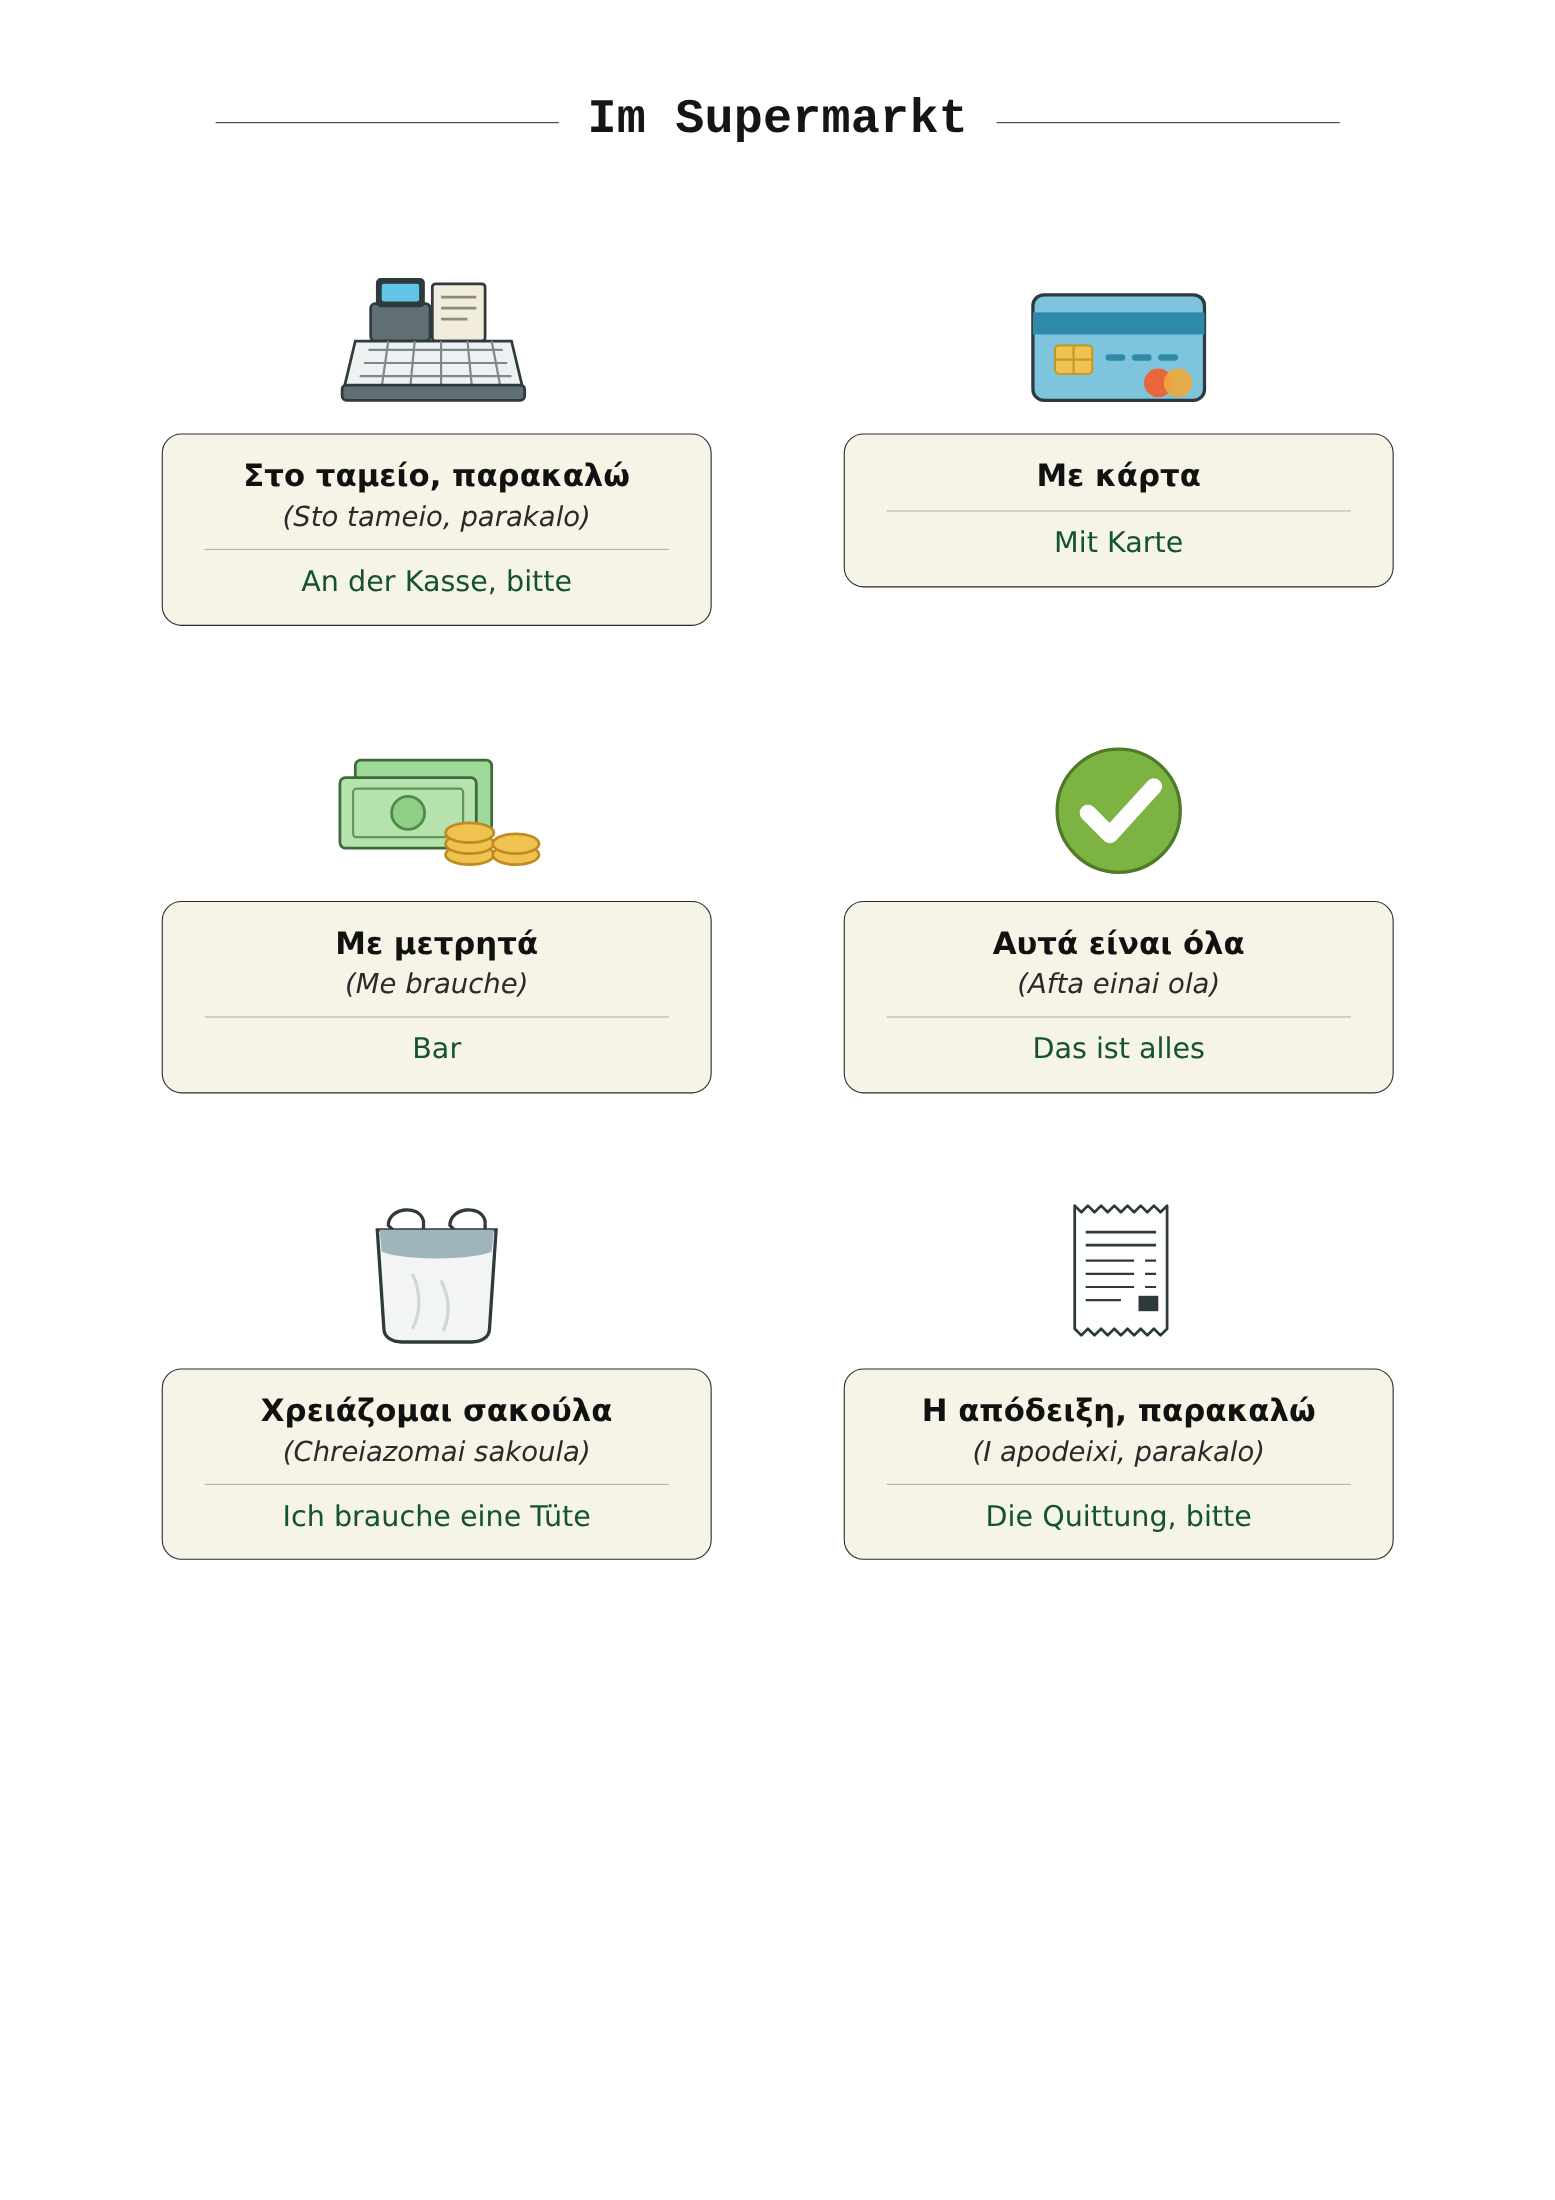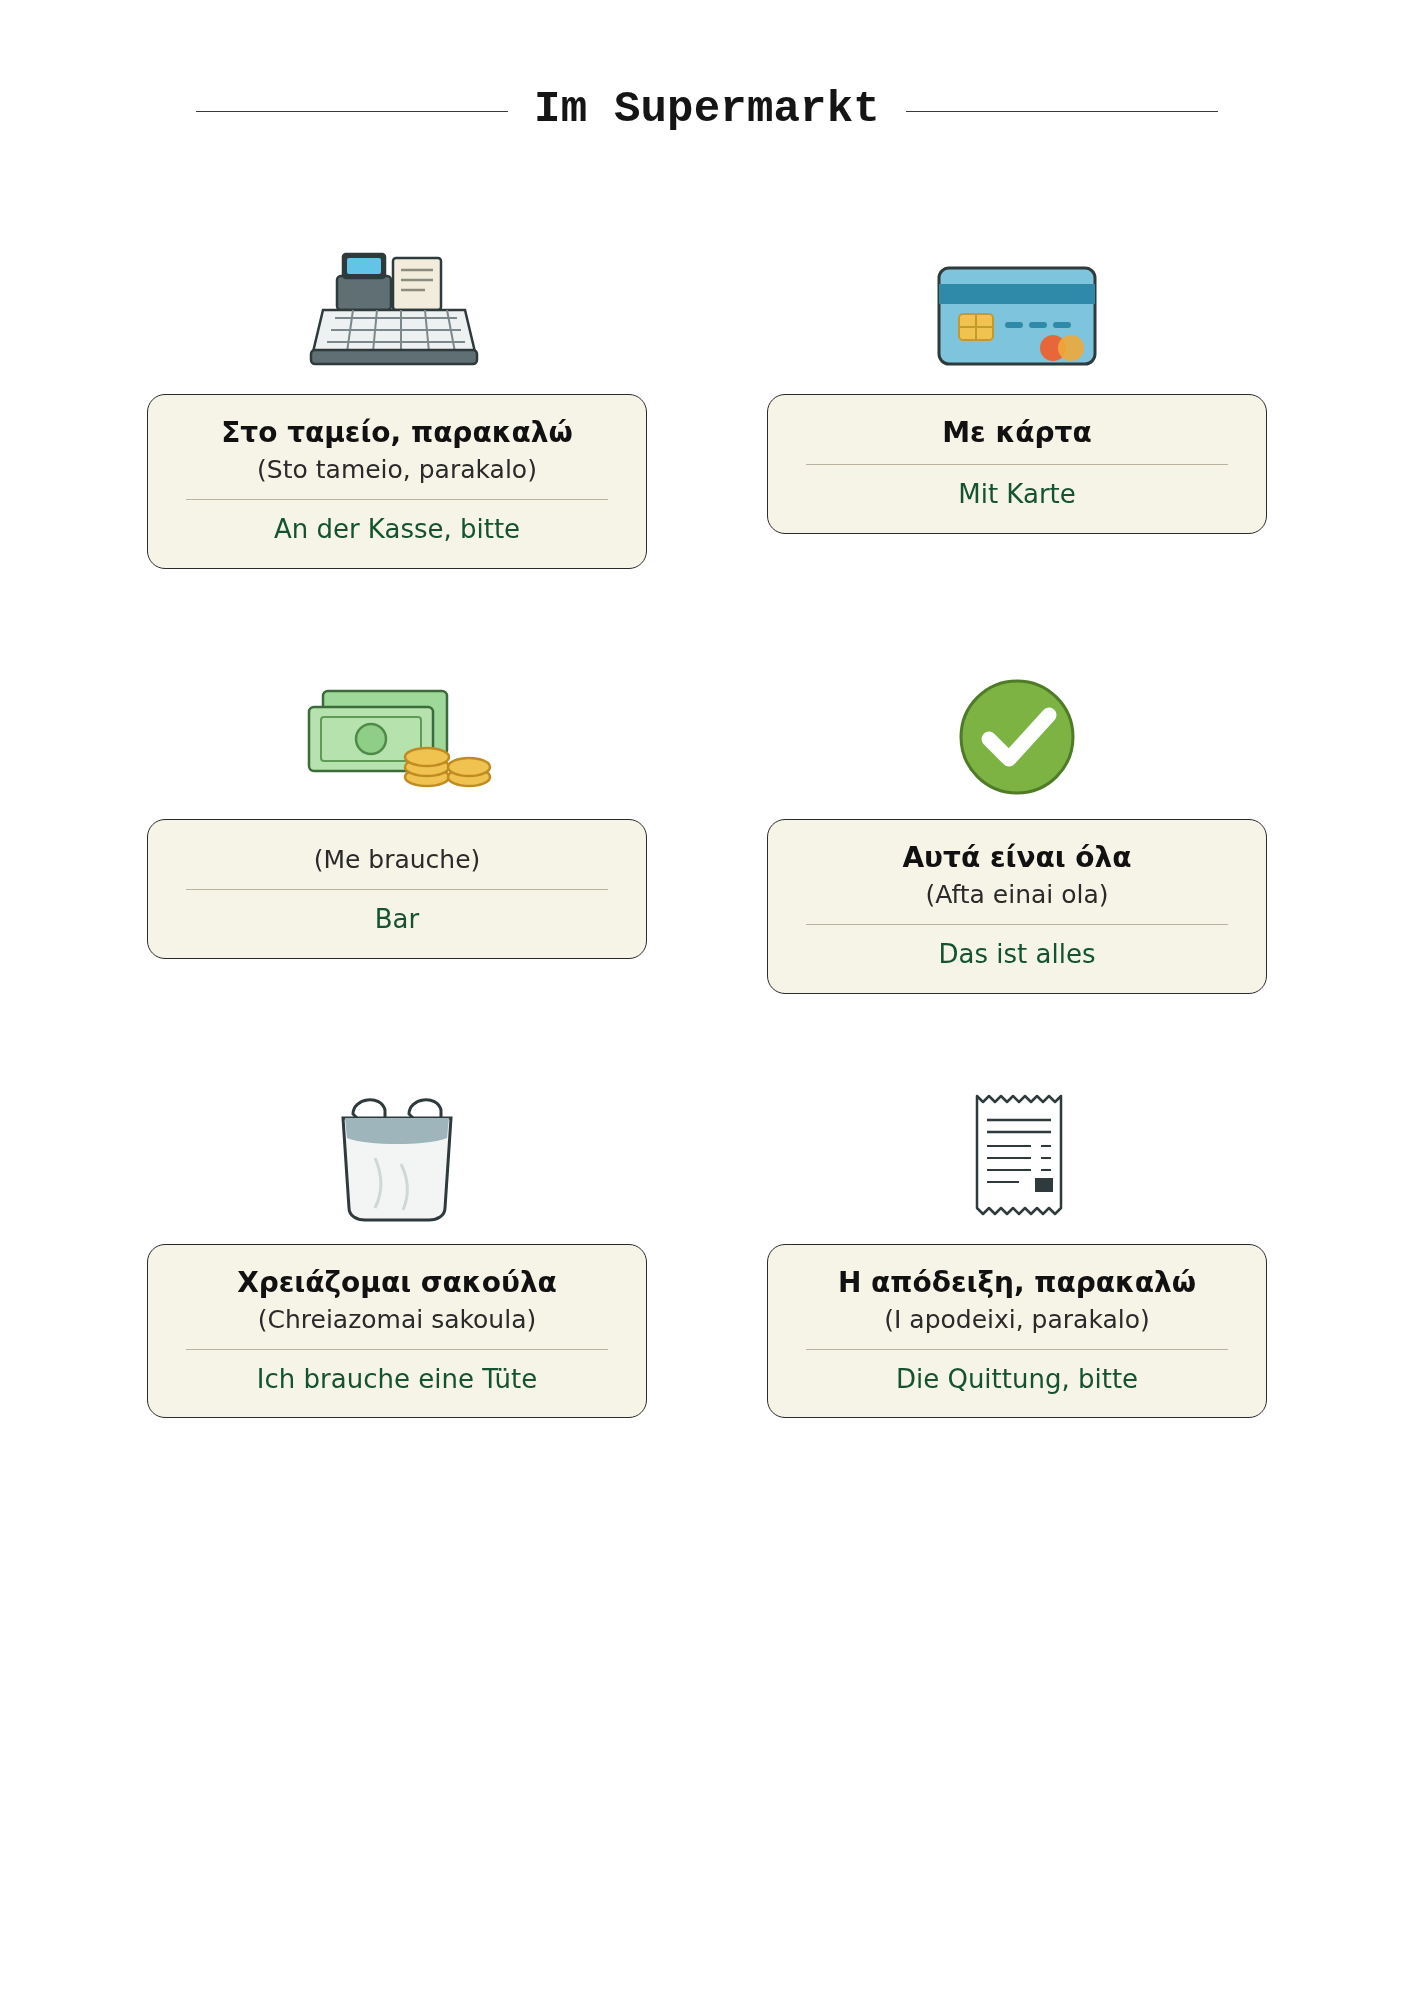--- a/index.html
+++ b/index.html
@@ -77,20 +77,21 @@
     font-weight: 700;
     color: #111;
     line-height: 1.25;
   }
   .translit {
     font-size: 25px;
     font-weight: 400;
     color: #2a2a2a;
     margin-top: 4px;
     line-height: 1.25;
+    font-style: italic;
   }
   .divider {
     height: 1px;
     background: #b9b3a0;
     margin: 14px 12px 13px 12px;
   }
   .de {
     font-size: 26px;
     font-weight: 400;
     color: #14532d;
@@ -177,20 +178,21 @@
         <g fill="#f0c350" stroke="#c08b22" stroke-width="2.5">
           <ellipse cx="140" cy="112" rx="22" ry="9"></ellipse>
           <ellipse cx="140" cy="102" rx="22" ry="9"></ellipse>
           <ellipse cx="140" cy="92" rx="22" ry="9"></ellipse>
           <ellipse cx="182" cy="112" rx="21" ry="9"></ellipse>
           <ellipse cx="182" cy="102" rx="21" ry="9"></ellipse>
         </g>
       </svg>
     </div>
     <div class="card">
+      <div class="gr">Με μετρητά</div>
       <div class="translit">(Me brauche)</div>
       <div class="divider"></div>
       <div class="de">Bar</div>
     </div>
   </div>
 
   <div class="cell">
     <div class="icon-wrap">
       <svg class="icon-svg" width="160" height="140" viewBox="0 0 160 140" xmlns="http://www.w3.org/2000/svg">
         <circle cx="80" cy="72" r="56" fill="#7cb342" stroke="#4f7a27" stroke-width="3"></circle>

